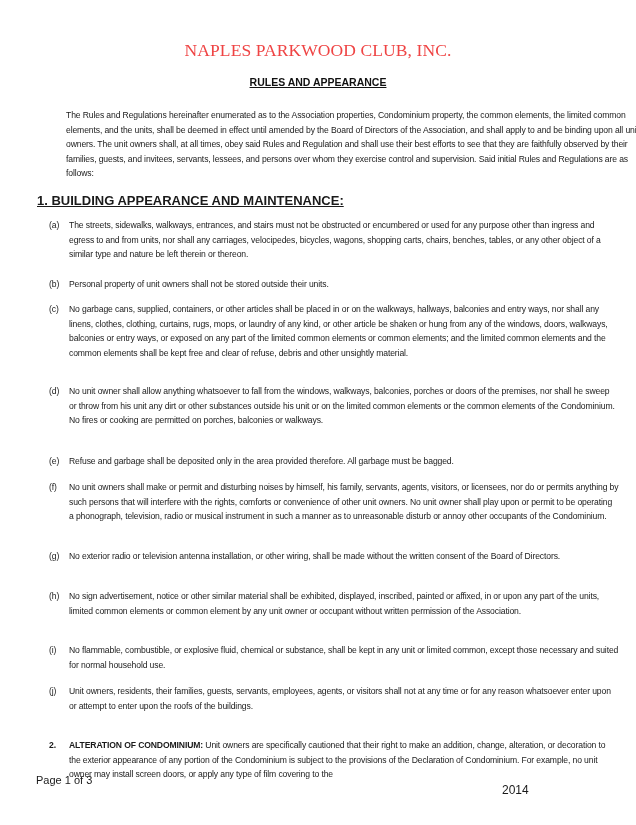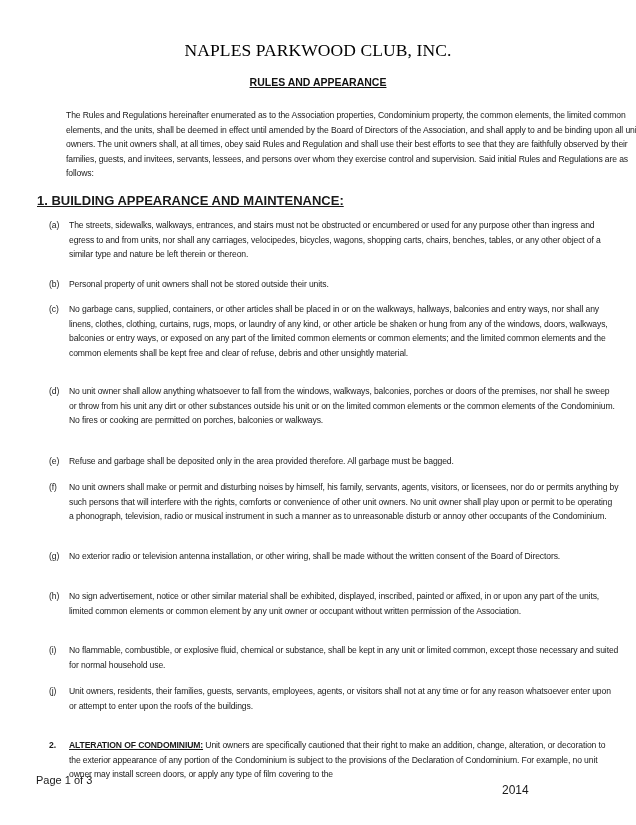--- a/index.html
+++ b/index.html
@@ -4,21 +4,21 @@
 <style>
   html, body { margin: 0; padding: 0; background: #ffffff; }
   body {
     width: 636px; height: 825px; position: relative; overflow: hidden;
     font-family: "Liberation Sans", "DejaVu Sans", sans-serif;
     color: #1a1a1a;
   }
   .title {
     position: absolute; top: 40px; left: 0; width: 636px; text-align: center;
     font-family: "Liberation Serif", "DejaVu Serif", serif;
-    font-size: 17.5px; letter-spacing: 0.1px; color: #000000;
+    font-size: 17.5px; letter-spacing: 0.1px; color: #ef4444;
   }
   .subtitle {
     position: absolute; top: 76px; left: 0; width: 636px; text-align: center;
     font-size: 10.5px; font-weight: bold; text-decoration: underline; color: #111;
   }
   .intro {
     position: absolute; top: 108px; left: 37px; width: 580px;
     font-size: 8.6px; line-height: 14.6px; letter-spacing: -0.12px; margin-left: 29px;
   }
   .section-heading {
@@ -31,21 +31,21 @@
     display: flex;
   }
   .item .letter { width: 20px; flex: 0 0 20px; }
   .item .body { flex: 1; }
   .section2 {
     position: absolute; top: 738px; left: 49px; width: 570px;
     font-size: 8.6px; line-height: 14.6px; letter-spacing: -0.12px;
     display: flex;
   }
   .section2 .num { width: 20px; flex: 0 0 20px; font-weight: bold; }
-  .section2 .head { font-weight: bold; text-decoration: underline; }
+  .section2 .head { font-weight: bold; }
   .footer-left {
     position: absolute; top: 774px; left: 36px; font-size: 11px;
   }
   .footer-right {
     position: absolute; top: 783px; left: 502px; font-size: 12px;
   }
 </style>
 </head>
 <body>
 

